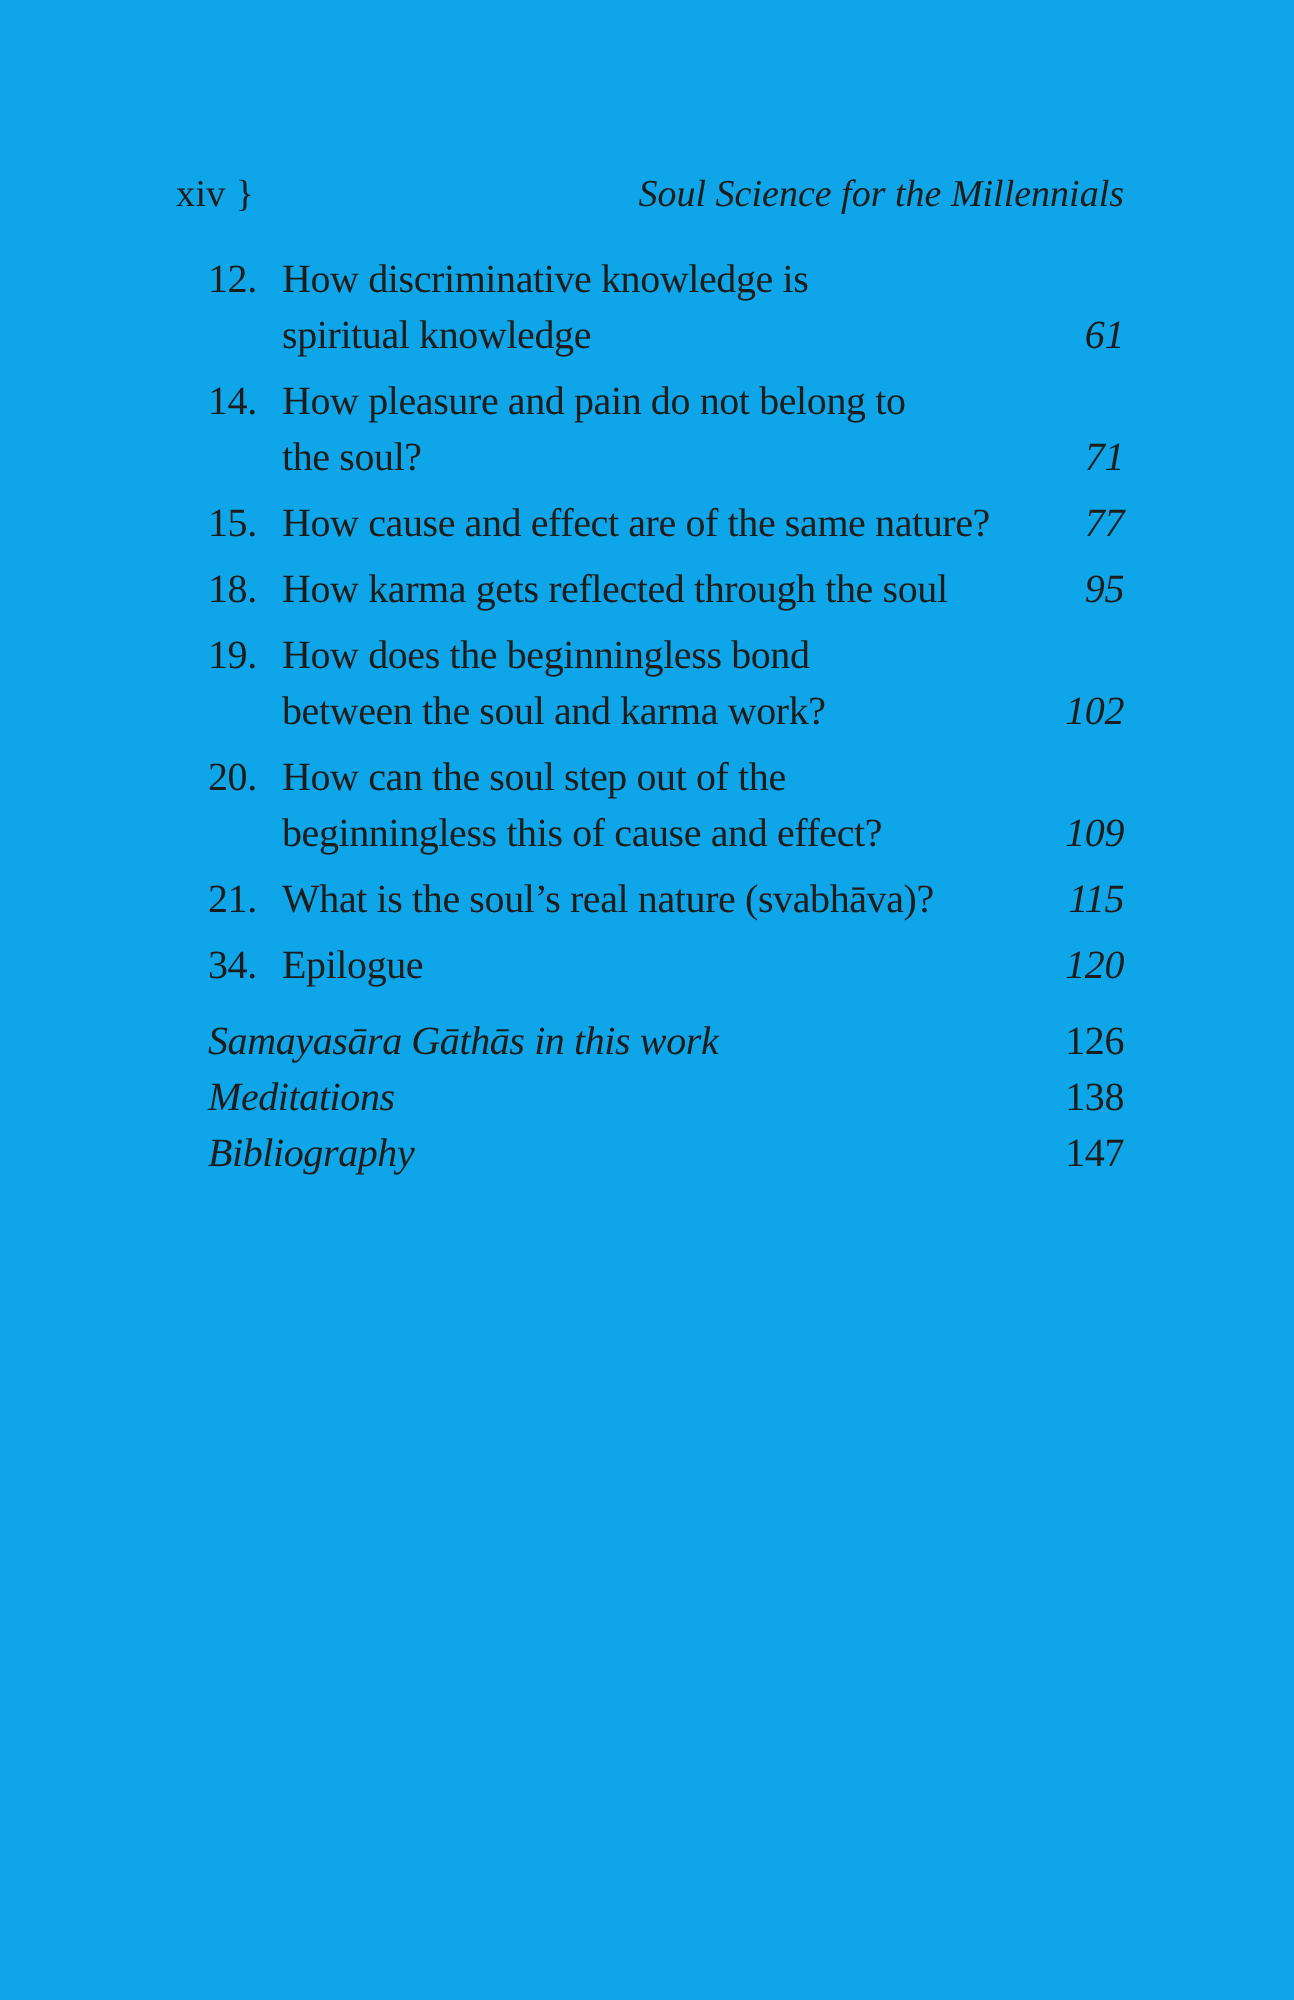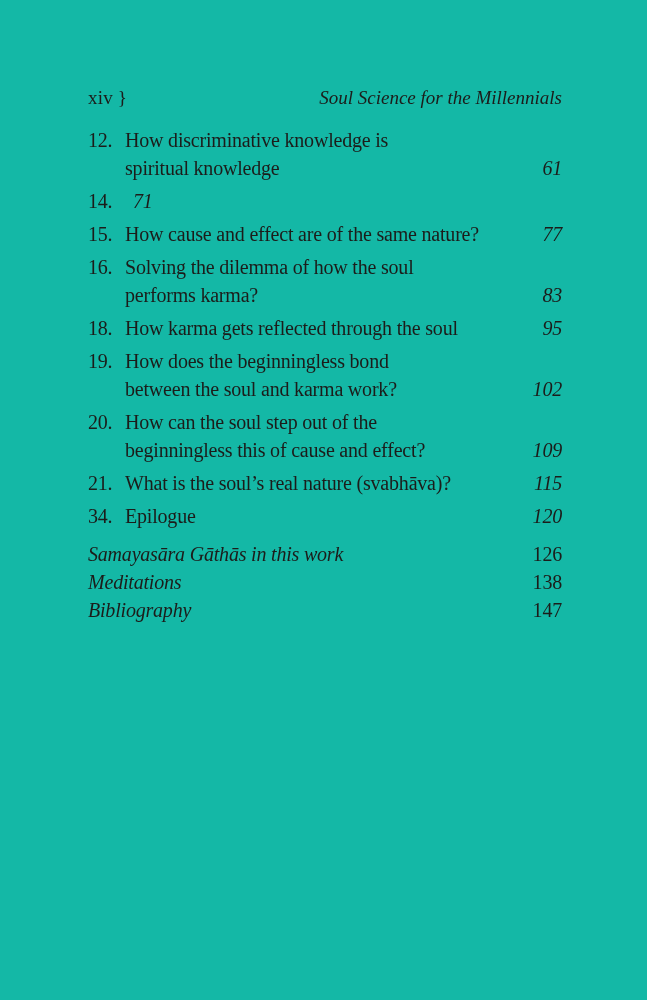--- a/index.html
+++ b/index.html
@@ -31,20 +31,21 @@
   .running-head .folio {
     letter-spacing: 0.2px;
   }
   .running-head .running-title {
     font-style: italic;
   }
 
   
   .toc-list, .backmatter-list {
     list-style: none;
+    margin-left: 16px;
   }
 
   .toc-entry {
     display: flex;
     align-items: flex-start;
     font-size: 20px;
     line-height: 28px;
     letter-spacing: -0.2px;
     margin-bottom: 5px;
   }
@@ -81,54 +82,50 @@
   .backmatter-entry .pg {
     flex: 0 0 auto;
     text-align: right;
     padding-left: 8px;
     font-style: normal;
   }
 </style>
 </head>
 <body>
 
-<div class="page" style="color: rgb(28, 28, 26); background: #14b8a6;">
+<div class="page" style="color: rgb(28, 28, 26); background: #0ea5e9;">
 
   <header class="running-head">
     <span class="folio">xiv }</span>
     <span class="running-title">Soul Science for the Millennials</span>
   </header>
 
   <main>
     <ol class="toc-list" id="toc-list">
   <li class="toc-entry">
     <span class="num">12.</span>
     <span class="title">How discriminative knowledge is
 spiritual knowledge</span>
     <span class="pg">61</span>
   </li>
 
 
   <li class="toc-entry">
     <span class="num">14.</span>
+    <span class="title">How pleasure and pain do not belong to
+the soul?</span>
     <span class="pg">71</span>
   </li>
 
   <li class="toc-entry">
     <span class="num">15.</span>
     <span class="title">How cause and effect are of the same nature?</span>
     <span class="pg">77</span>
   </li>
 
-  <li class="toc-entry">
-    <span class="num">16.</span>
-    <span class="title">Solving the dilemma of how the soul
-performs karma?</span>
-    <span class="pg">83</span>
-  </li>
 
 
   <li class="toc-entry">
     <span class="num">18.</span>
     <span class="title">How karma gets reflected through the soul</span>
     <span class="pg">95</span>
   </li>
 
   <li class="toc-entry">
     <span class="num">19.</span>

